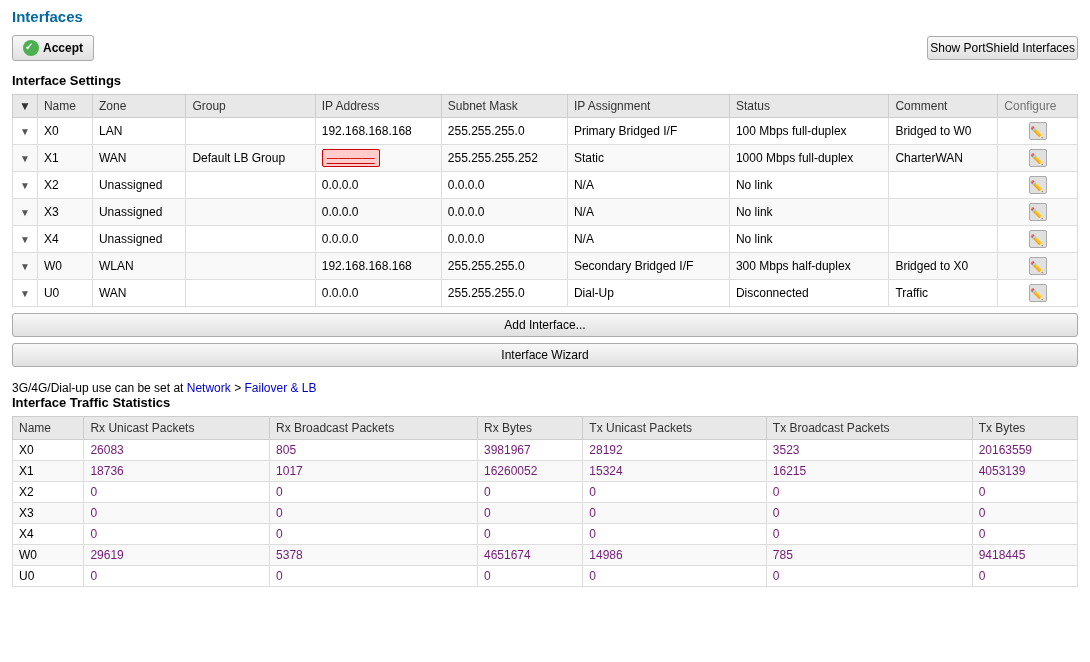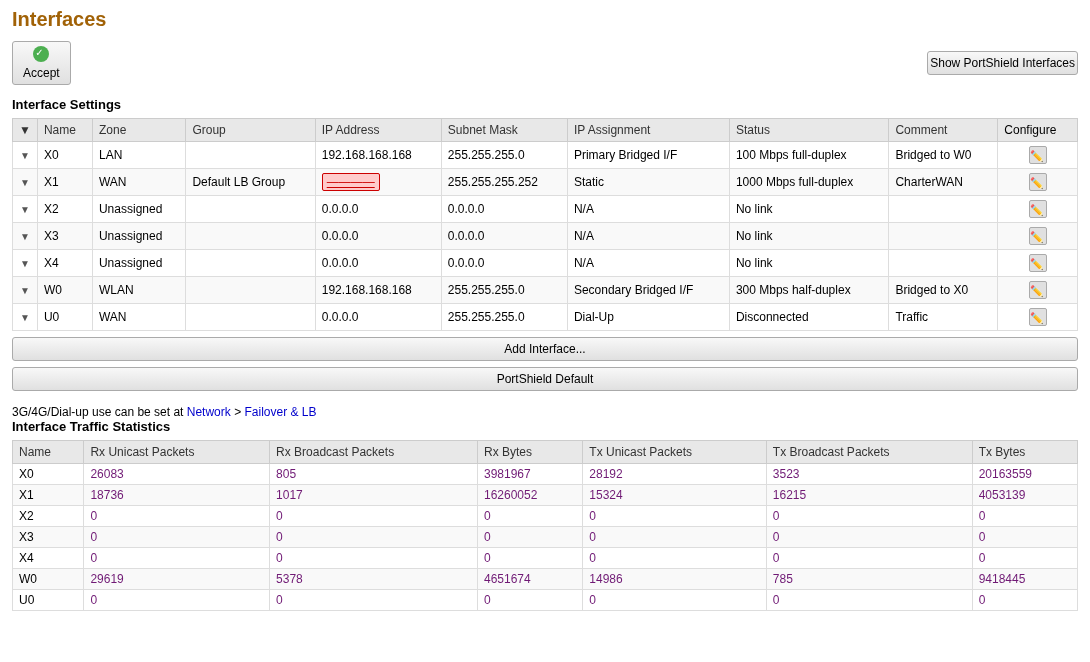--- a/index.html
+++ b/index.html
@@ -8,43 +8,42 @@
       font-size: 12px;
       background: #f0f0f0;
       color: #000;
     }
     .page-container {
       background: #fff;
       padding: 8px 12px;
       min-height: 662px;
     }
     h1.page-title {
-      font-size: 20px;
+      font-size: 15px;
       font-weight: bold;
       margin-bottom: 10px;
-      color: #a16207;
+      color: #0369a1;
     }
     .top-bar {
       display: flex;
       justify-content: space-between;
       align-items: center;
       margin-bottom: 12px;
     }
     .accept-btn {
       display: flex;
       align-items: center;
       gap: 4px;
       padding: 4px 10px;
       background: linear-gradient(to bottom, #f8f8f8, #e0e0e0);
       border: 1px solid #aaa;
       border-radius: 3px;
       cursor: pointer;
       font-size: 12px;
-      font-weight: normal;
-      flex-direction: column;
+      font-weight: bold;
     }
     .accept-icon {
       display: inline-block;
       width: 16px;
       height: 16px;
       background: #4caf50;
       border-radius: 50%;
       position: relative;
     }
     .accept-icon::after {
@@ -177,21 +176,21 @@
           <span>▼</span>
         </th>
         <th>Name</th>
         <th>Zone</th>
         <th>Group</th>
         <th>IP Address</th>
         <th>Subnet Mask</th>
         <th>IP Assignment</th>
         <th>Status</th>
         <th>Comment</th>
-        <th style="color:#000000;">Configure</th>
+        <th style="color:#737373;">Configure</th>
       </tr>
     </thead>
     <tbody id="interface-tbody">
     <tr>
       <td style="text-align:center;"><span class="expand-arrow">▼</span></td>
       <td>X0</td>
       <td>LAN</td>
       <td></td>
       <td>192.168.168.168</td>
       <td>255.255.255.0</td>
@@ -270,21 +269,21 @@
       <td>Dial-Up</td>
       <td>Disconnected</td>
       <td>Traffic</td>
       <td style="text-align:center;"><span class="configure-icon">✏️</span></td>
     </tr>
       </tbody>
   </table>
 
   <div class="bottom-buttons">
     <button class="action-btn">Add Interface...</button>
-    <button class="action-btn">PortShield Default</button>
+    <button class="action-btn">Interface Wizard</button>
   </div>
 
   <div class="network-info">
     <span>3G/4G/Dial-up use can be set at</span>
     <a href="#">Network</a>
     <span> &gt; </span>
     <a href="#">Failover &amp; LB</a>
   </div>
 
   <div class="section-title">Interface Traffic Statistics</div>

